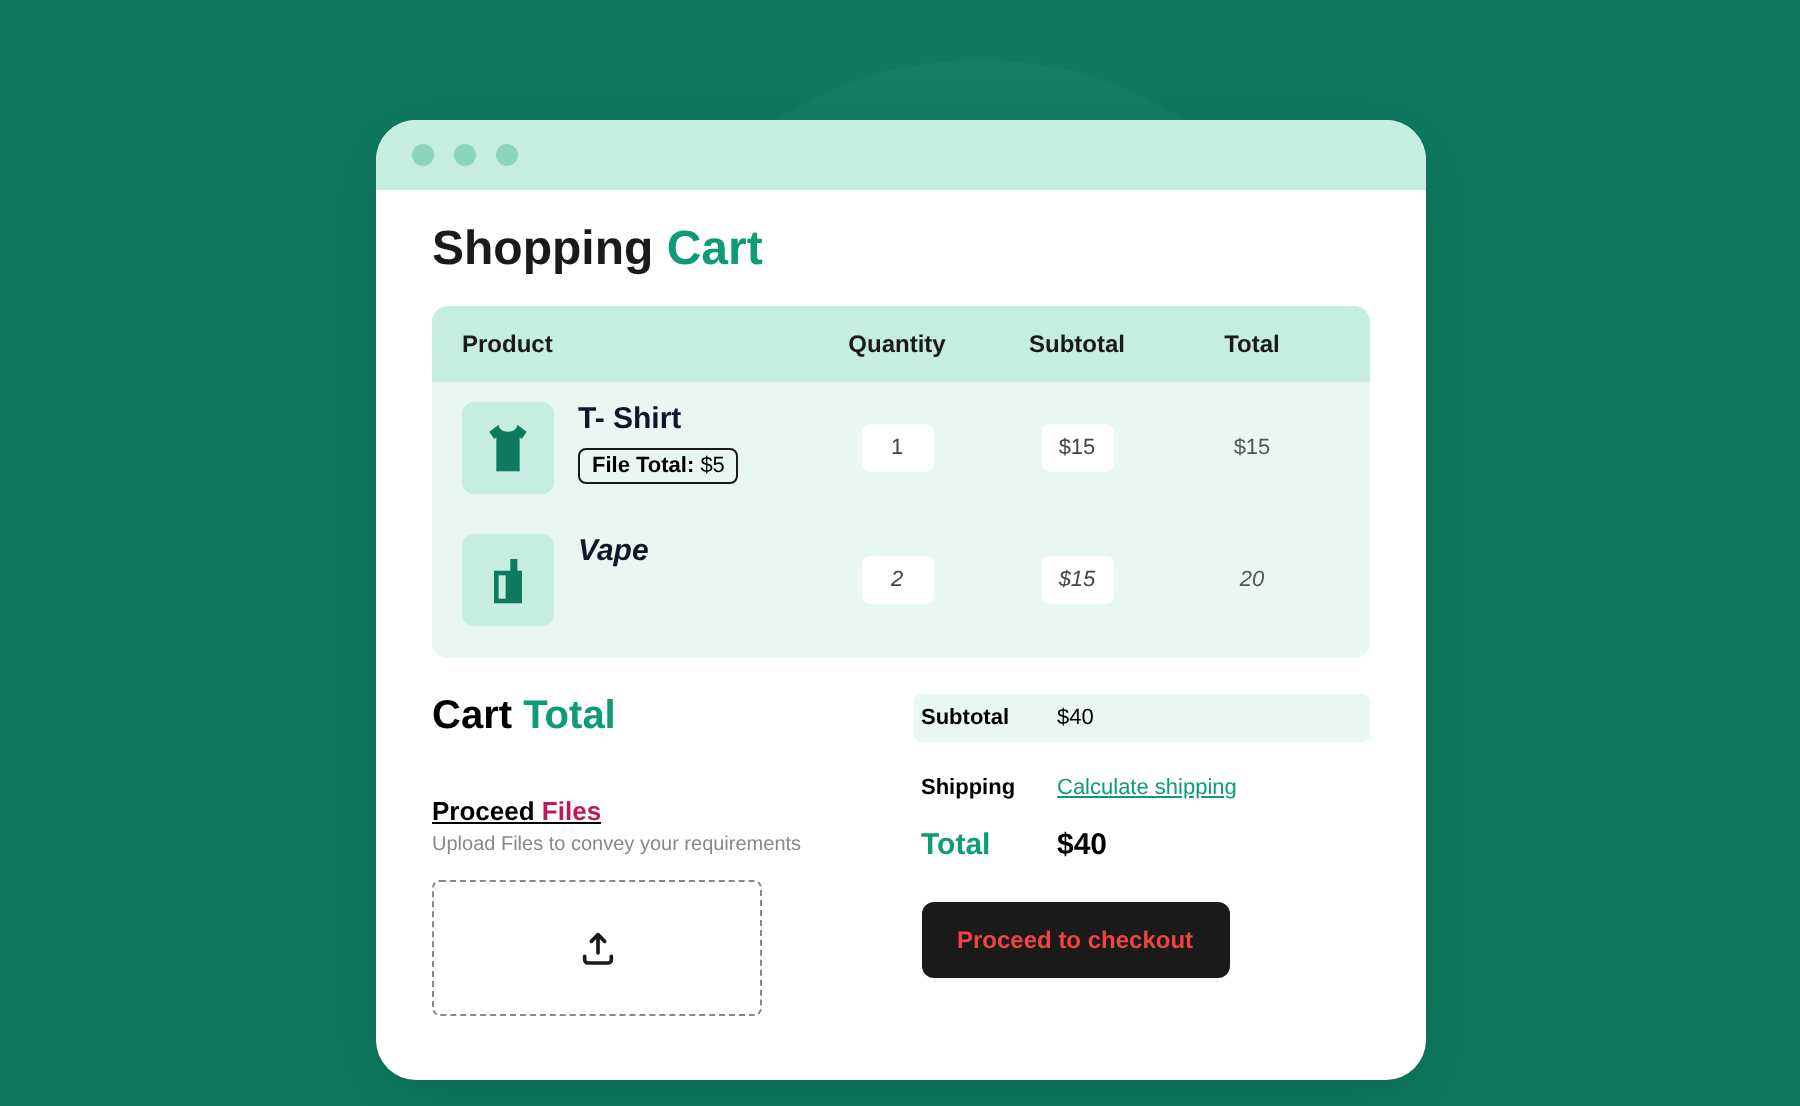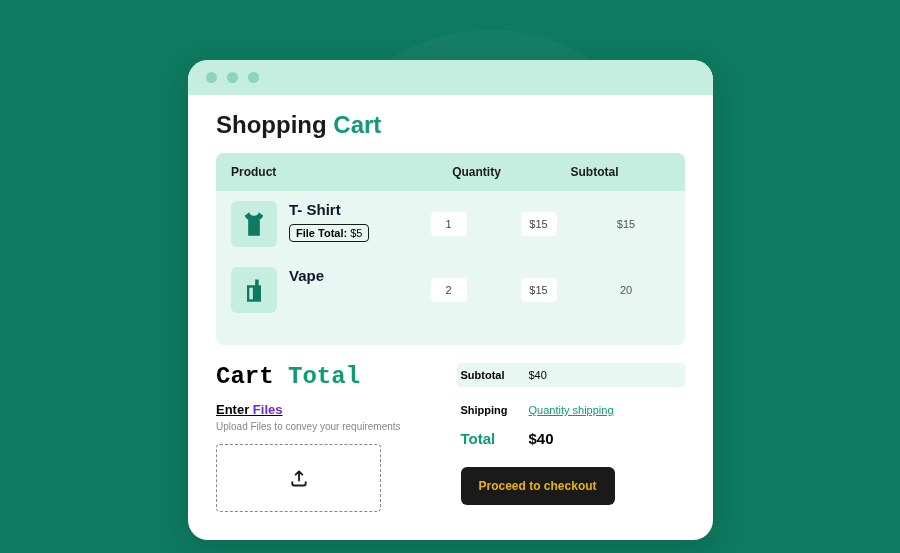--- a/index.html
+++ b/index.html
@@ -61,32 +61,31 @@
       overflow: hidden;
     }
     .cart-header {
       background: #c5ede0;
       display: grid;
       grid-template-columns: 175px 85px 95px 80px;
       padding: 12px 15px;
       font-size: 12px;
       font-weight: 700;
       color: #1a1a1a;
-      gap: 28px;
     }
     .cart-header > div:nth-child(2),
     .cart-header > div:nth-child(3),
     .cart-header > div:nth-child(4) { text-align: center; }
     .cart-row {
       display: grid;
       grid-template-columns: 175px 85px 95px 80px;
       align-items: center;
       padding: 10px 15px;
     }
-    .cart-row.last { padding-bottom: 32px; }
+    .cart-row.last { padding-bottom: 16px; font-style: italic; }
     .product-cell {
       display: flex;
       align-items: flex-start;
       gap: 12px;
     }
     .product-img {
       width: 46px;
       height: 46px;
       background: #c5ede0;
       border-radius: 6px;
@@ -126,33 +125,32 @@
       font-size: 11px;
       color: #555;
     }
     .bottom {
       display: grid;
       grid-template-columns: 1fr 1fr;
       gap: 20px;
       margin-top: 18px;
     }
     .left-col h2 {
-      font-size: 24px;
+      font-size: 20px;
       font-weight: 800;
-      margin-bottom: 12px;
-      font-family: Liberation Mono, monospace;
+      margin-bottom: 28px;
     }
     .left-col h2 .accent { color: #0e9b76; }
     .upload-title {
       font-size: 13px;
       font-weight: 700;
       text-decoration: underline;
       margin-bottom: 4px;
     }
-    .upload-title .accent { color: #6d28d9; }
+    .upload-title .accent { color: #be185d; }
     .upload-desc {
       font-size: 10px;
       color: #888;
       margin-bottom: 12px;
     }
     .dropzone {
       border: 1.5px dashed #888;
       border-radius: 4px;
       height: 68px;
       display: flex;
@@ -171,21 +169,21 @@
     }
     .summary-row .lbl { font-weight: 700; }
     .summary-row.subtotal { background: #e8f7f1; padding: 6px 4px 6px 0; margin-left: -4px; border-radius: 4px; }
     .summary-row.subtotal .lbl, .summary-row.subtotal .val { padding-left: 4px; }
     .ship-link { color: #0e9b76; text-decoration: underline; cursor: pointer; }
     .summary-row.total .lbl { color: #0e9b76; font-size: 15px; font-weight: 800; }
     .summary-row.total .val { font-size: 15px; font-weight: 800; }
     .summary-row.total { align-items: center; padding-top: 6px; }
     .checkout-btn {
       background: #1a1a1a;
-      color: #eab308;
+      color: #ef4444;
       border: none;
       border-radius: 6px;
       padding: 12px 18px;
       font-size: 12px;
       font-weight: 600;
       cursor: pointer;
       margin-top: 12px;
     }
   </style>
 </head>
@@ -254,39 +252,39 @@
         <div class="total-cell">20</div>
       </div>
     </div>
 
     <div class="bottom">
       <div class="left-col">
         <h2>
           <span>Cart </span><span class="accent">Total</span>
         </h2>
         <div class="upload-title">
-          <span>Enter </span><span class="accent">Files</span>
+          <span>Proceed </span><span class="accent">Files</span>
         </div>
         <div class="upload-desc">Upload Files to convey your requirements</div>
         <div class="dropzone">
           <svg width="20" height="20" viewBox="0 0 24 24">
               <path fill="none" stroke="#1a1a1a" stroke-width="2.2" stroke-linecap="round" stroke-linejoin="round" d="M12 15V4m0 0L8 8m4-4l4 4M4 17v2a2 2 0 002 2h12a2 2 0 002-2v-2"></path>
             </svg>
         </div>
       </div>
 
       <div class="right-col">
         <div class="summary-row subtotal">
           <div class="lbl">Subtotal</div>
           <div class="val">$40</div>
         </div>
         <div class="summary-row">
           <div class="lbl">Shipping</div>
           <div>
-            <span class="ship-link">Quantity shipping</span>
+            <span class="ship-link">Calculate shipping</span>
           </div>
         </div>
         <div class="summary-row total">
           <div class="lbl">Total</div>
           <div class="val">$40</div>
         </div>
         <button class="checkout-btn">Proceed to checkout</button>
       </div>
     </div>
   </div>

